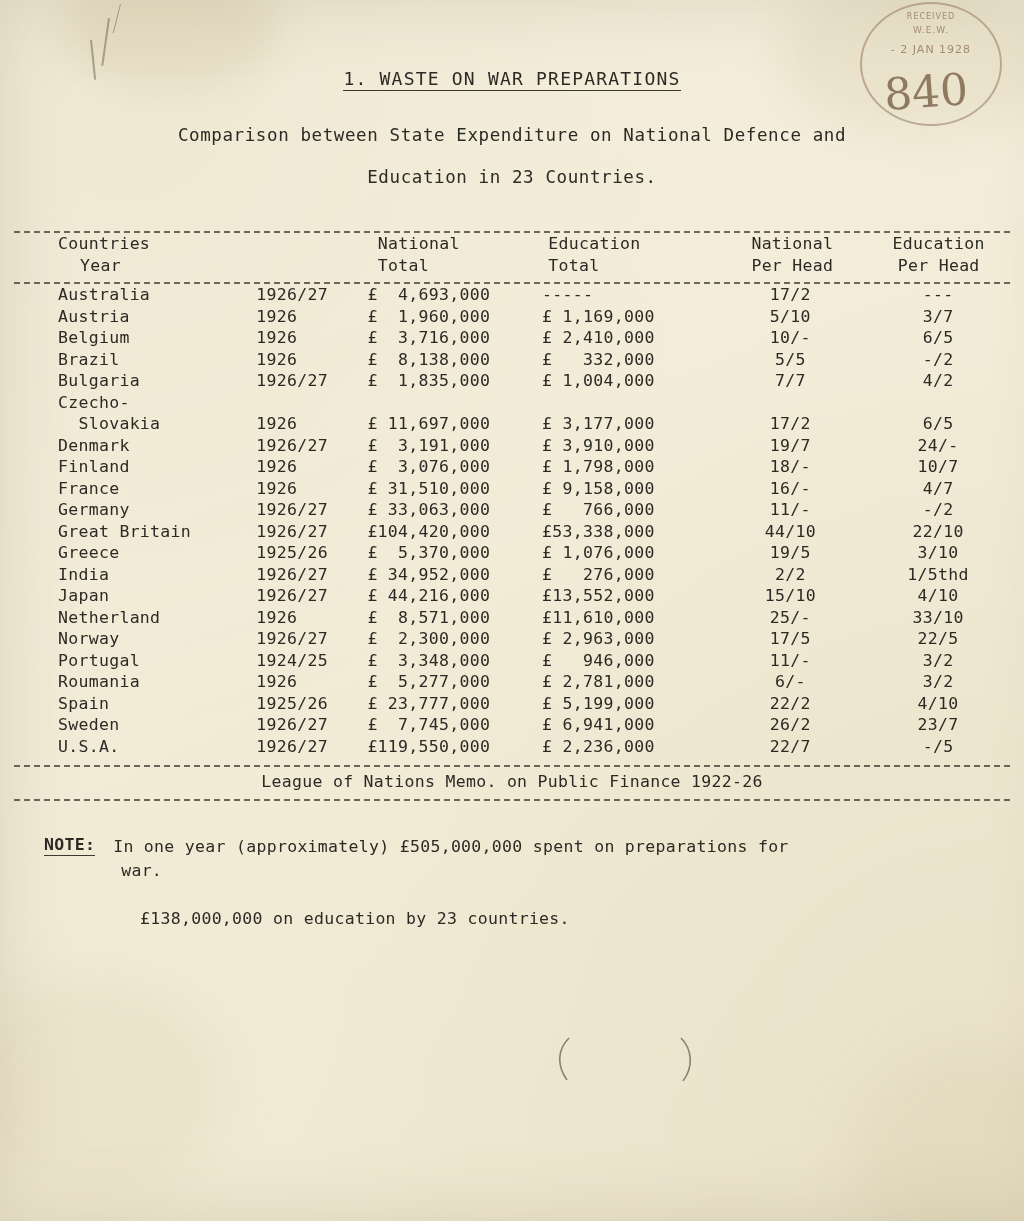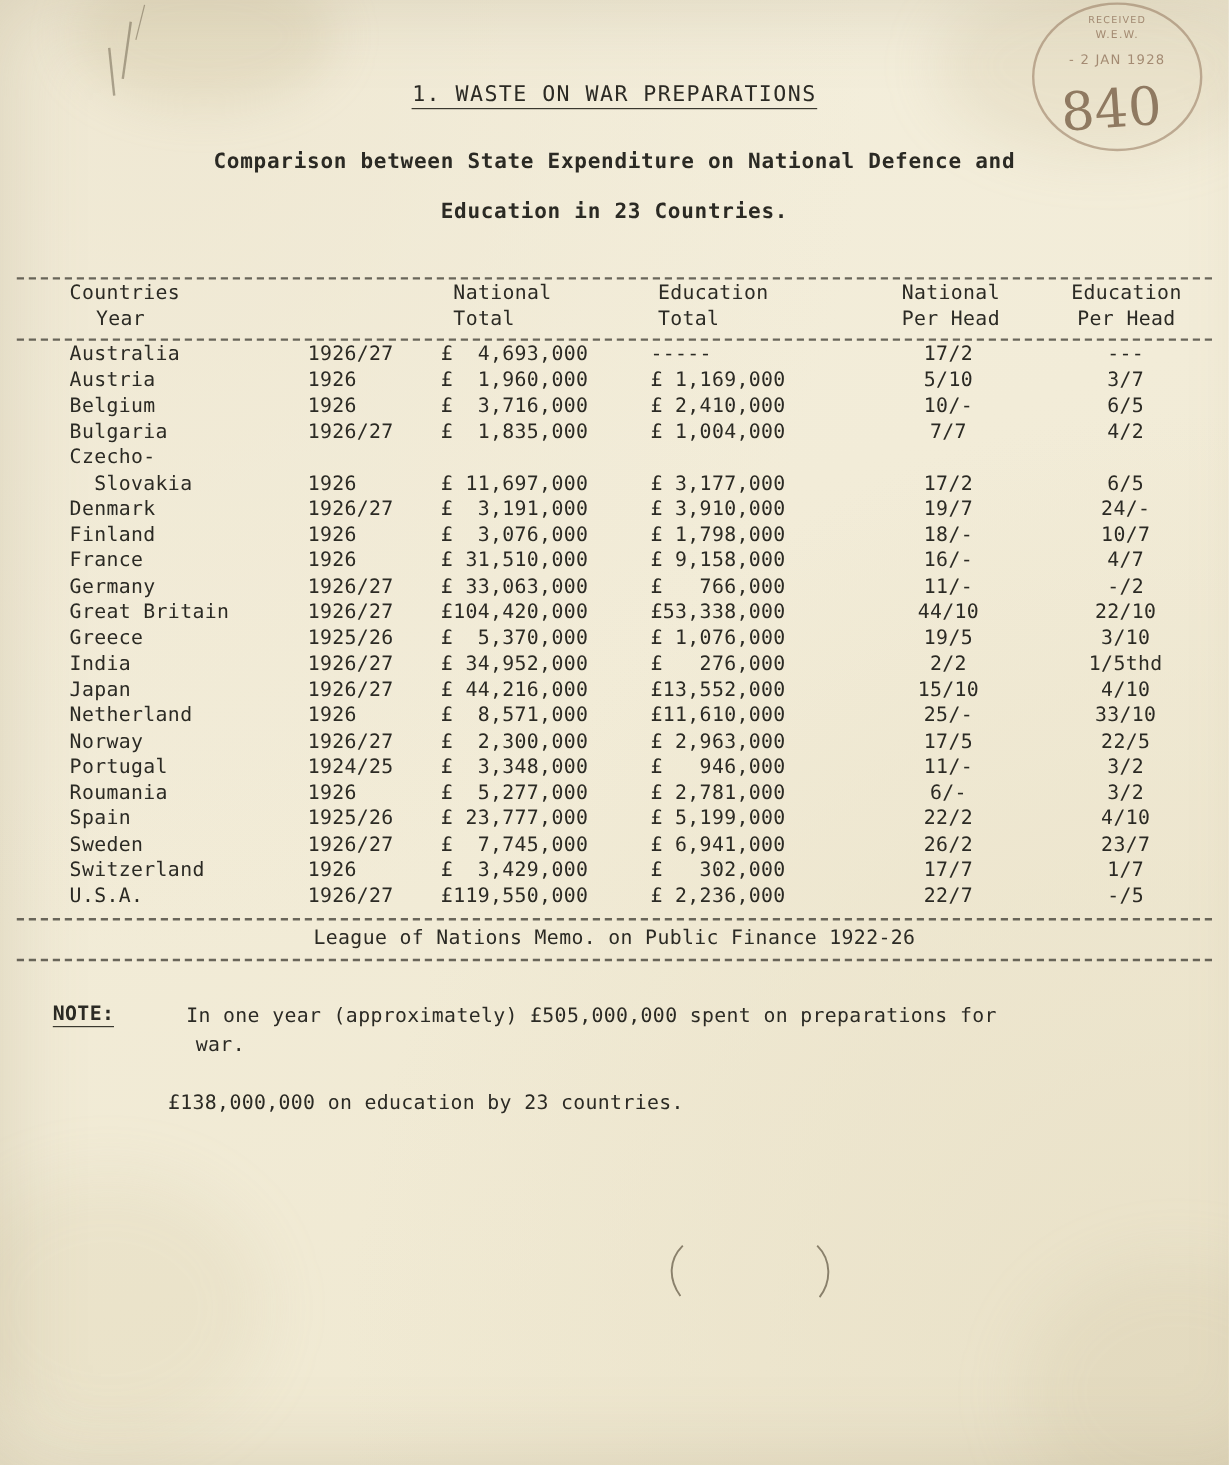--- a/index.html
+++ b/index.html
@@ -86,21 +86,20 @@
   .doc-title span {
     border-bottom: 1px solid #3a382f;
     padding-bottom: 1px;
   }
 
   .subtitle {
     text-align: center;
     font-size: 17.5px;
     letter-spacing: 0.6px;
     margin-top: 36px;
-    font-weight: bold;
   }
   .subtitle.line2 { margin-top: 22px; }
 
   .rule {
     margin: 0 14px;
     border-top: 2px dashed rgba(60,58,48,0.75);
     height: 0;
   }
   .rule.top    { margin-top: 44px; }
   .rule.head   { margin-top: 6px; }
@@ -145,21 +144,21 @@
     font-size: 16.5px;
     letter-spacing: 0.3px;
     display: flex;
   }
   .note-label {
     border-bottom: 1px solid #3a382f;
     margin-right: 18px;
     height: 20px;
     font-weight: bold;
   }
-  .note-body { max-width: 830px; line-height: 24px; margin-left: 42px; }
+  .note-body { max-width: 830px; line-height: 24px; }
   .note-line2 { margin-left: 8px; }
 
   .note2 {
     margin: 26px 0 0 140px;
     font-size: 16.5px;
     letter-spacing: 0.3px;
   }
 
   
   .hand-bracket {
@@ -248,20 +247,28 @@
           </tr>
           <tr>
             <td class="col-country">Belgium</td>
             <td class="col-year">1926</td>
             <td class="col-nd">£  3,716,000</td>
             <td class="col-ed">£ 2,410,000</td>
             <td class="col-ndh">10/-</td>
             <td class="col-edh">6/5</td>
           </tr>
           <tr>
+            <td class="col-country">Brazil</td>
+            <td class="col-year">1926</td>
+            <td class="col-nd">£  8,138,000</td>
+            <td class="col-ed">£   332,000</td>
+            <td class="col-ndh">5/5</td>
+            <td class="col-edh">-/2</td>
+          </tr>
+          <tr>
             <td class="col-country">Bulgaria</td>
             <td class="col-year">1926/27</td>
             <td class="col-nd">£  1,835,000</td>
             <td class="col-ed">£ 1,004,000</td>
             <td class="col-ndh">7/7</td>
             <td class="col-edh">4/2</td>
           </tr>
           <tr>
             <td class="col-country">Czecho-</td>
             <td class="col-year"></td>
@@ -382,28 +389,20 @@
             <td class="col-ndh">22/2</td>
             <td class="col-edh">4/10</td>
           </tr>
           <tr>
             <td class="col-country">Sweden</td>
             <td class="col-year">1926/27</td>
             <td class="col-nd">£  7,745,000</td>
             <td class="col-ed">£ 6,941,000</td>
             <td class="col-ndh">26/2</td>
             <td class="col-edh">23/7</td>
-          </tr>
-          <tr>
-            <td class="col-country">Switzerland</td>
-            <td class="col-year">1926</td>
-            <td class="col-nd">£  3,429,000</td>
-            <td class="col-ed">£   302,000</td>
-            <td class="col-ndh">17/7</td>
-            <td class="col-edh">1/7</td>
           </tr>
           <tr>
             <td class="col-country">U.S.A.</td>
             <td class="col-year">1926/27</td>
             <td class="col-nd">£119,550,000</td>
             <td class="col-ed">£ 2,236,000</td>
             <td class="col-ndh">22/7</td>
             <td class="col-edh">-/5</td>
           </tr>
         </tbody>

